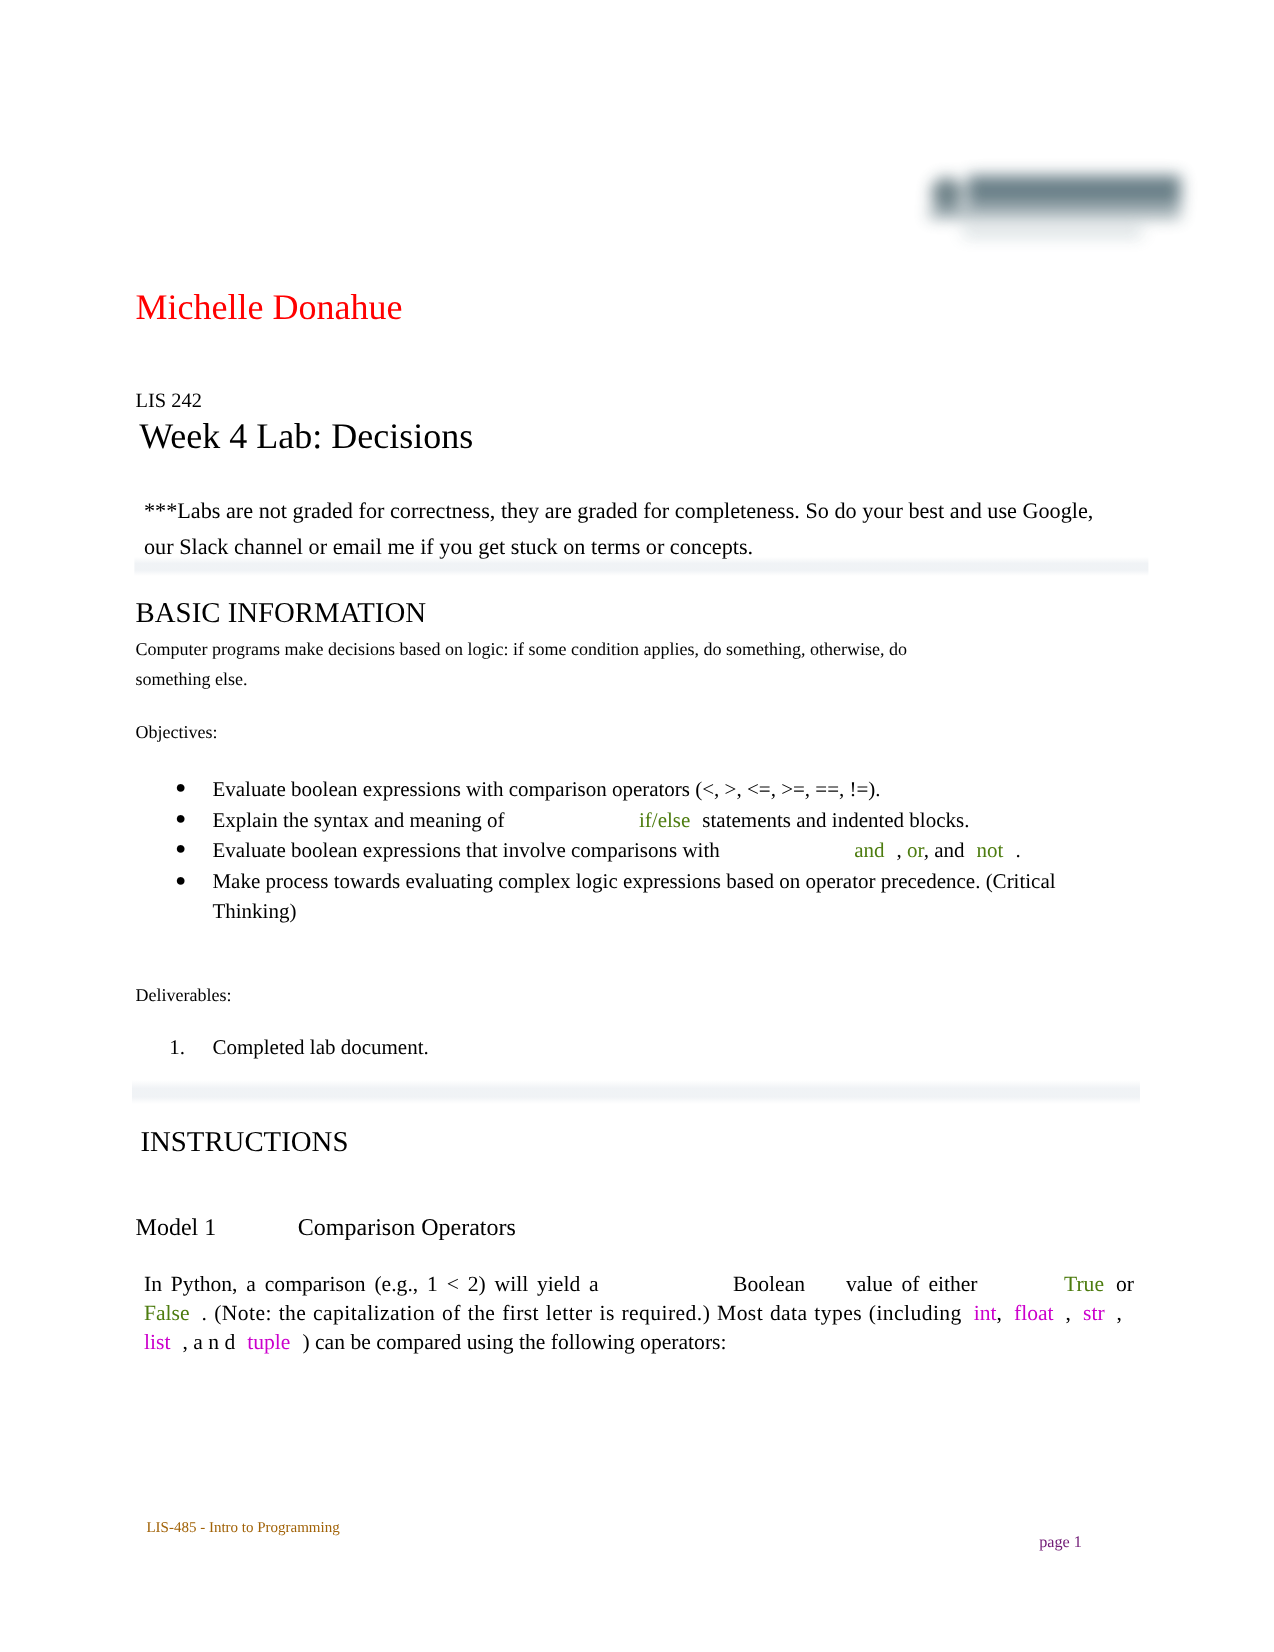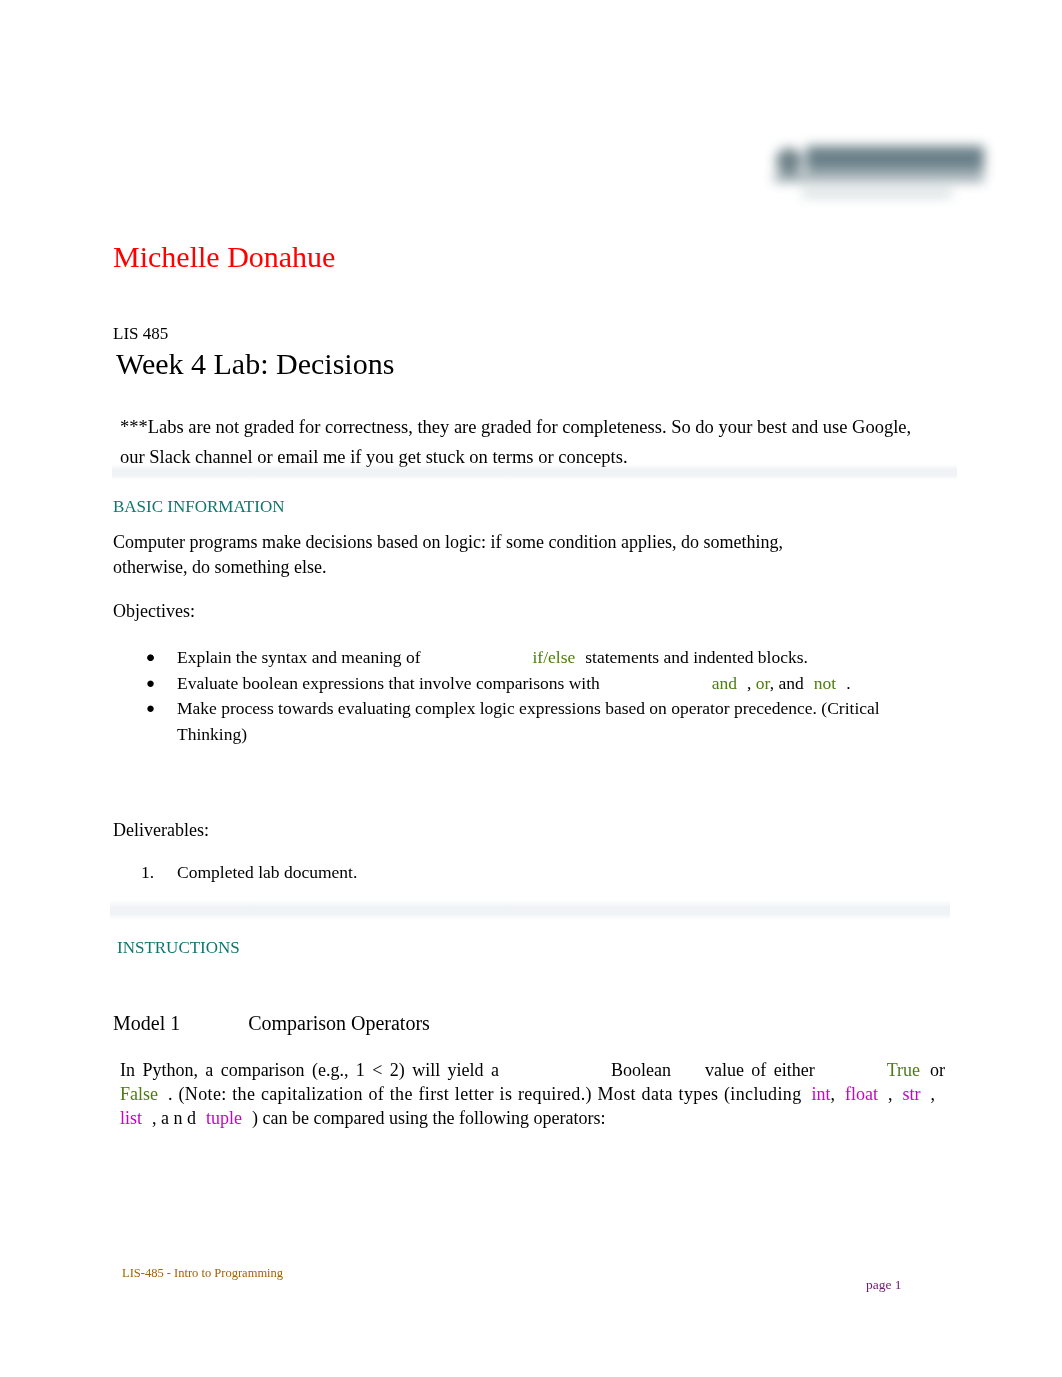--- a/index.html
+++ b/index.html
@@ -110,31 +110,31 @@
                 rgba(232,236,240,0.0) 0%,
                 rgba(228,233,238,0.55) 35%,
                 rgba(228,233,238,0.55) 70%,
                 rgba(232,236,240,0.0) 100%);
   }
   .band-a { left: 112px; top: 464px; width: 845px; height: 16px; }
   .band-b { left: 110px; top: 900px; width: 840px; height: 20px; }
 
   .h2 {
     position: absolute;
-    font-size: 17px;
-    color: #0f766e;
+    font-size: 24px;
+    color: #000000;
     line-height: 1.2;
     white-space: nowrap;
   }
   .h2-basic { left: 113px; top: 497px; }
   .h2-instr { left: 117px; top: 938px; }
 
   .para {
     position: absolute;
-    font-size: 18px;
+    font-size: 15px;
     line-height: 25px;
   }
   .p-basic { left: 113px; top: 530px; width: 680px; }
   .p-objectives { left: 113px; top: 599px; }
   .p-deliverables { left: 113px; top: 818px; }
   .p-model1 { left: 113px; top: 1011px; font-size: 20px; }
   .p-model1 .gap { display: inline-block; width: 68px; }
 
   ul.bullets, ol.numbered {
     position: absolute;
@@ -210,36 +210,37 @@
 
   <div class="logo-wrap">
     <div class="logo-mark"></div>
     <div class="logo-word"></div>
     <div class="logo-word2"></div>
     <div class="logo-sub"></div>
   </div>
 
   <div class="author">Michelle Donahue</div>
 
-  <div class="course-id">LIS 485</div>
+  <div class="course-id">LIS 242</div>
   <div class="doc-title">Week 4 Lab: Decisions</div>
 
   <div class="note">***Labs are not graded for correctness, they are graded for completeness. So do your best and use Google, our Slack channel or email me if you get stuck on terms or concepts.</div>
 
   <div class="band band-a"></div>
 
   <div class="h2 h2-basic">BASIC INFORMATION</div>
 
   <div class="para p-basic">Computer programs make decisions based on logic: if some condition applies, do something, otherwise, do something else.</div>
 
   <div class="para p-objectives">Objectives:</div>
 
   <ul class="bullets">
     <li>
       <span class="marker">●</span>
+      <span>Evaluate boolean expressions with comparison operators (&lt;, &gt;, &lt;=, &gt;=, ==, !=).</span>
     </li>
     <li>
       <span class="marker">●</span>
       <span>Explain the syntax and meaning of</span><span class="sp-xl"></span><span class="kw">if</span><span class="kw">/</span><span class="kw">else</span><span class="sp-sm"></span><span>statements and indented blocks.</span>
     </li>
     <li>
       <span class="marker">●</span>
       <span>Evaluate boolean expressions that involve comparisons with</span><span class="sp-xl"></span><span class="kw">and</span><span class="sp-sm"></span><span>,</span> <span class="kw">or</span><span>, and</span><span class="sp-sm"></span><span class="kw">not</span><span class="sp-sm"></span><span>.</span>
     </li>
     <li>

